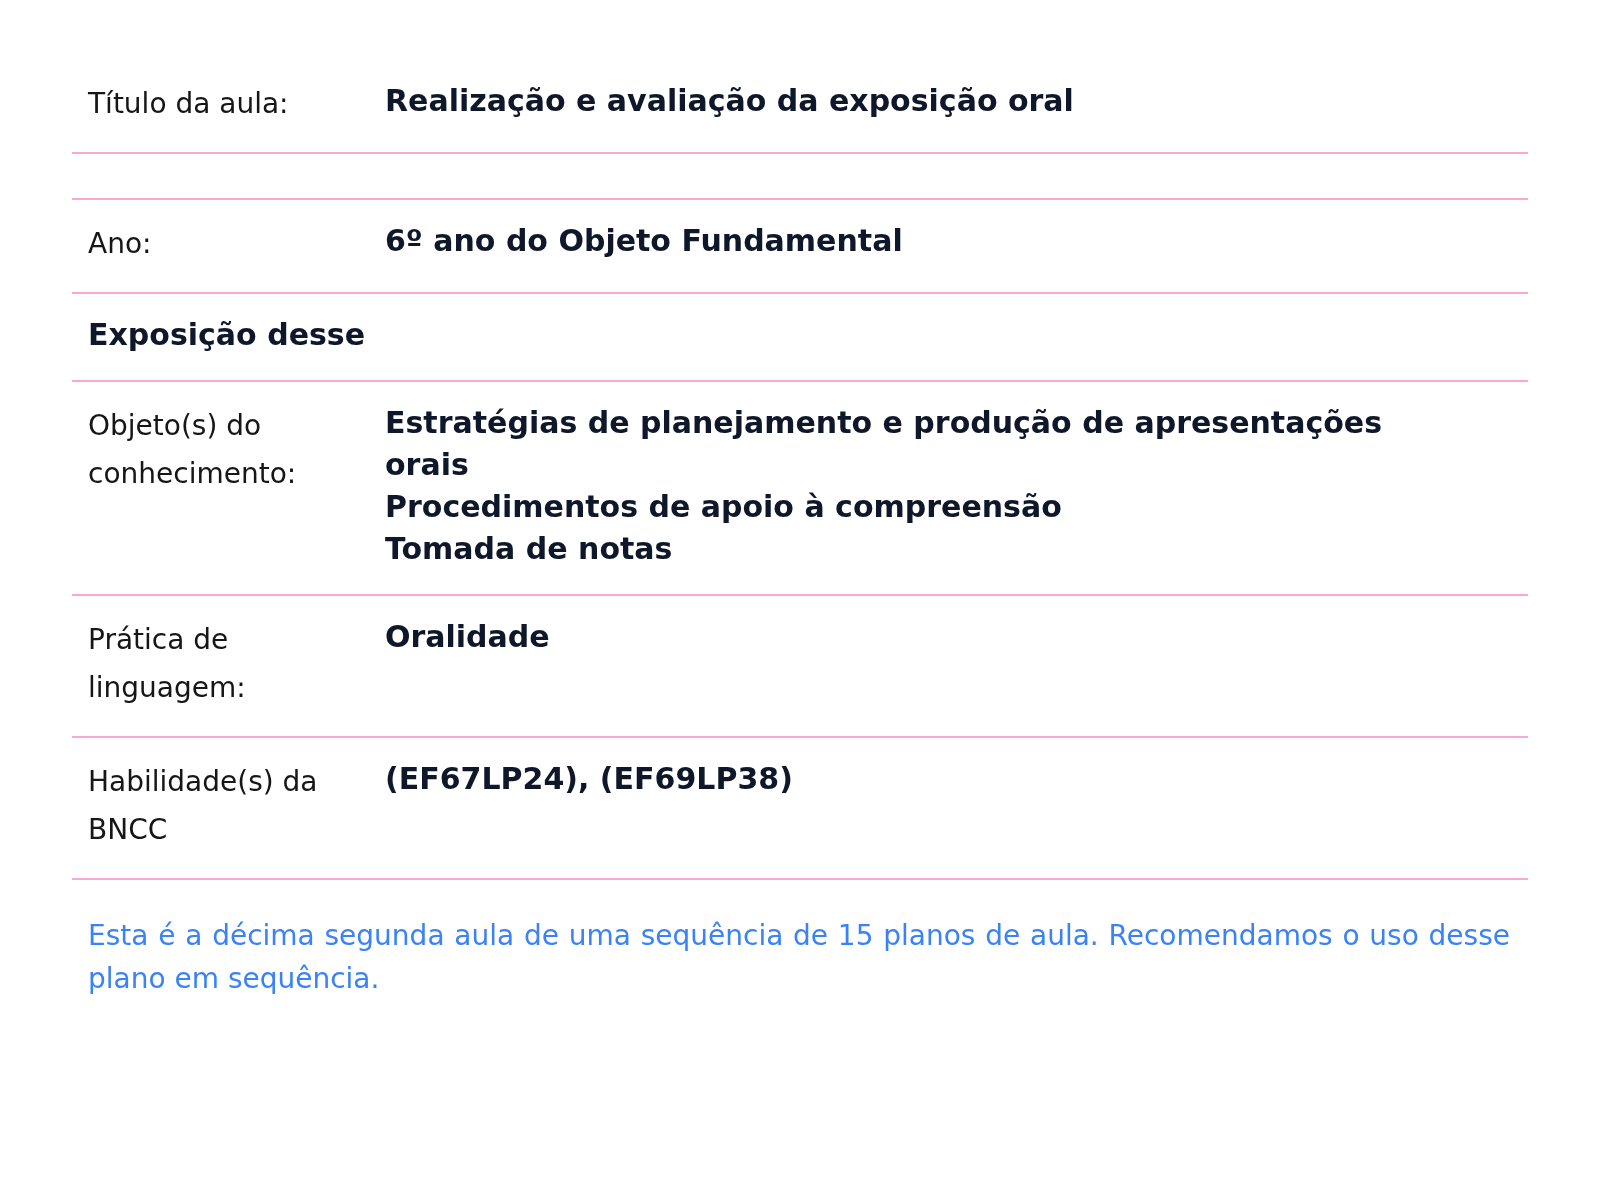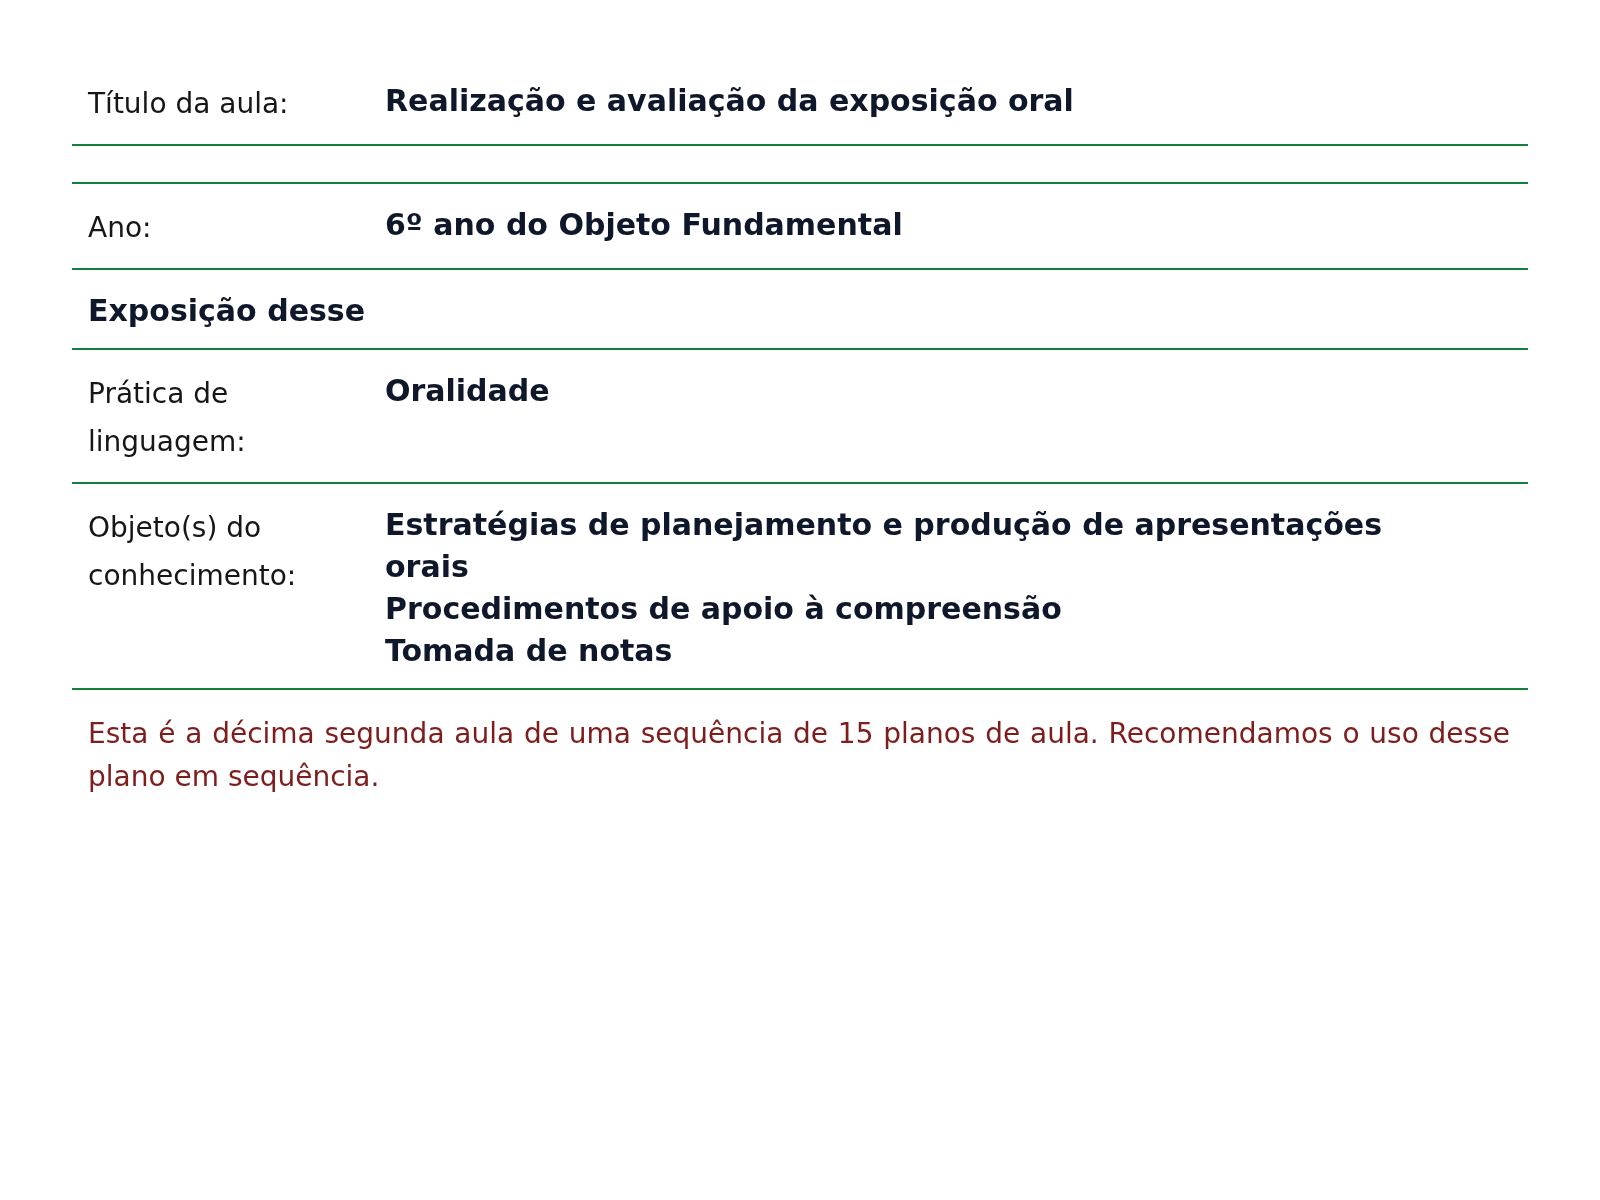--- a/index.html
+++ b/index.html
@@ -15,46 +15,46 @@
     padding: 60px 72px 0 72px;
     background: #ffffff;
     overflow: hidden;
   }
   .lesson-table {
     width: 100%;
   }
   .row {
     display: grid;
     grid-template-columns: 297px 1fr;
-    padding: 20px 0 16px 16px;
-    border-bottom: 2px solid #15803d;
+    padding: 20px 0 24px 16px;
+    border-bottom: 2px solid #f9a8d4;
     box-sizing: border-box;
   }
   .row-label {
     font-size: 28px;
     font-weight: 400;
     line-height: 48px;
     color: #161616;
     white-space: pre-line;
     padding-right: 20px;
   }
   .row-value {
     font-size: 30px;
     font-weight: 700;
     line-height: 42px;
     color: #0f172a;
     white-space: pre-line;
   }
   .footer-note {
-    margin-top: 22px;
+    margin-top: 34px;
     padding: 0 18px 0 16px;
     font-size: 28px;
     font-weight: 400;
     line-height: 43px;
-    color: #7f1d1d;
+    color: #3b82f6;
     text-align: justify;
   }
 </style>
 </head>
 <body>
 
 <div class="page">
   <div class="lesson-table">
 
     <div class="row">
@@ -68,31 +68,36 @@
     <div class="row">
       <div class="row-label">Ano:</div>
       <div class="row-value">6º ano do Objeto Fundamental</div>
     </div>
 
     <div class="row">
       <div class="row-value">Exposição desse</div>
     </div>
 
     <div class="row">
-      <div class="row-label">Prática de
-linguagem:</div>
-      <div class="row-value">Oralidade</div>
-    </div>
-
-    <div class="row">
       <div class="row-label">Objeto(s) do
 conhecimento:</div>
       <div class="row-value">Estratégias de planejamento e produção de apresentações
 orais
 Procedimentos de apoio à compreensão
 Tomada de notas</div>
     </div>
 
+    <div class="row">
+      <div class="row-label">Prática de
+linguagem:</div>
+      <div class="row-value">Oralidade</div>
+    </div>
+
+    <div class="row">
+      <div class="row-label">Habilidade(s) da
+BNCC</div>
+      <div class="row-value">(EF67LP24), (EF69LP38)</div>
+    </div>
 
   </div>
 
   <p class="footer-note">Esta é a décima segunda aula de uma sequência de 15 planos de aula. Recomendamos o uso desse plano em sequência.</p>
 </div>
 
 </body></html>

